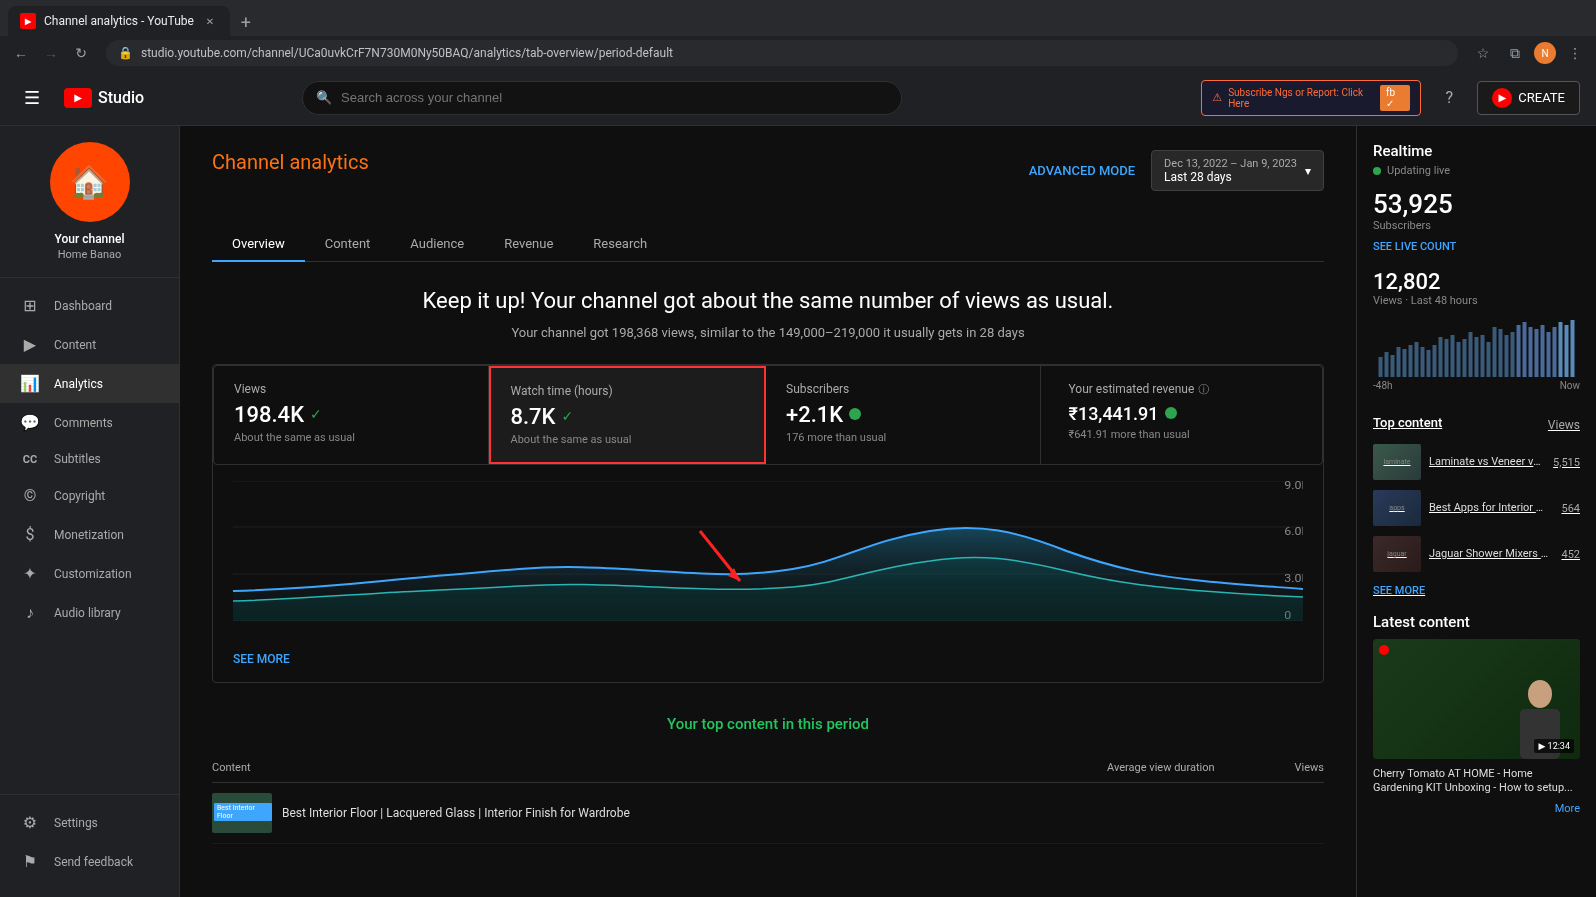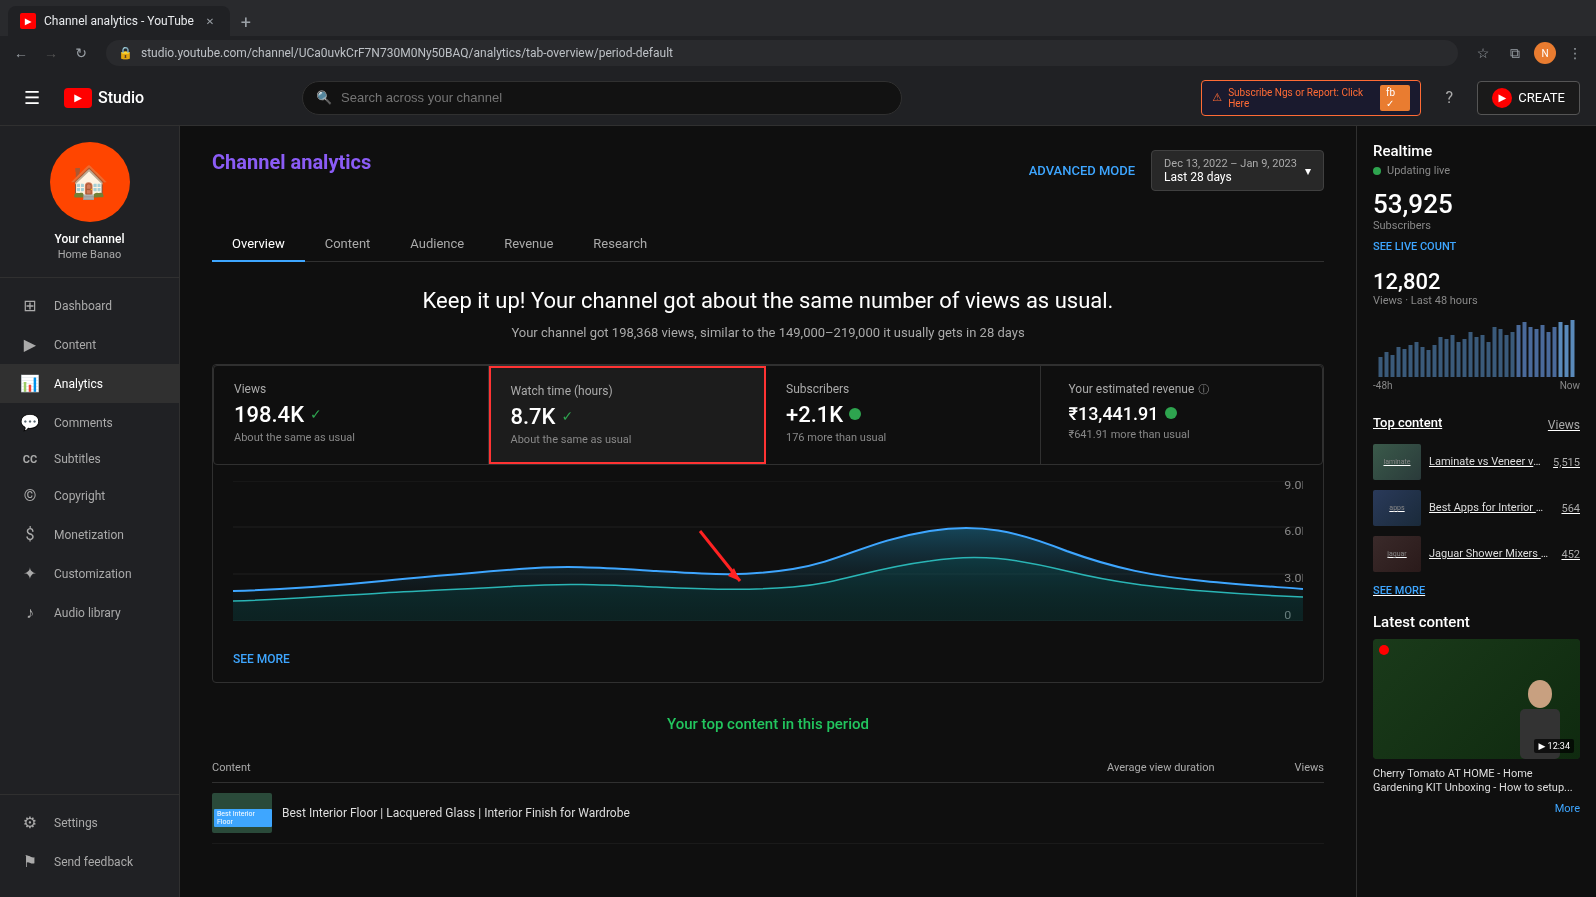--- a/index.html
+++ b/index.html
@@ -48,21 +48,21 @@
     .channel-handle { font-size: 11px; color: #aaa; text-align: center; }
     .nav-item { display: flex; align-items: center; gap: 14px; padding: 10px 20px; cursor: pointer; color: #aaa; font-size: 12px; border-radius: 0; transition: background 0.2s; }
     .nav-item.active { color: #fff; background: #303030; }
     .nav-item.active .nav-item-icon { color: #ff4500; }
     .nav-item-icon { font-size: 16px; width: 20px; text-align: center; }
     .sidebar-bottom { margin-top: auto; border-top: 1px solid #303030; padding-top: 8px; }
 
     
     .main-content { flex: 1; overflow-y: auto; background: #0f0f0f; }
     .analytics-container { padding: 24px 32px; }
-    .page-title { font-size: 20px; font-weight: 700; color: #8b5cf6; margin-bottom: 32px; }
+    .page-title { font-size: 20px; font-weight: 400; color: #f97316; margin-bottom: 32px; }
     .tabs { display: flex; gap: 0; border-bottom: 1px solid #303030; margin-bottom: 24px; }
     .tab-item { padding: 10px 20px; color: #aaa; font-size: 13px; cursor: pointer; position: relative; }
     .tab-item.active { color: #fff; }
     .tab-item.active::after { content: ''; position: absolute; bottom: -1px; left: 0; right: 0; height: 2px; background: #3ea6ff; }
     .date-selector { display: flex; align-items: center; gap: 8px; background: #282828; border: 1px solid #404040; border-radius: 4px; padding: 6px 12px; cursor: pointer; font-size: 12px; color: #fff; }
     .top-row { display: flex; justify-content: space-between; align-items: flex-start; margin-bottom: 20px; }
     .advanced-mode { color: #3ea6ff; font-size: 13px; cursor: pointer; font-weight: 500; }
 
     
     .headline { font-size: 22px; font-weight: 400; text-align: center; color: #fff; margin-bottom: 8px; line-height: 1.4; }
@@ -366,21 +366,21 @@
               <span>Content</span>
               <div style="display:flex;gap:80px;">
                 <span>Average view duration</span>
                 <span>Views</span>
               </div>
             </div>
             <div class="table-row-item">
               <div style="display:flex;align-items:center;gap:10px;flex:1;min-width:0;">
                 <div class="table-content-thumb" style="background:#2a4a3a;display:flex;align-items:center;justify-content:center;font-size:8px;color:#aaa;position:relative;">
                   <span style="font-size:8px;color:#888;">▶</span>
-                  <div style="position:absolute;top:16px;left:2px;background:#3ea6ff;color:white;font-size:7px;padding:1px 3px;border-radius:1px;">Best Interior Floor</div>
+                  <div style="position:absolute;top:10px;left:2px;background:#3ea6ff;color:white;font-size:7px;padding:1px 3px;border-radius:1px;">Best Interior Floor</div>
                 </div>
                 <span class="table-content-title">Best Interior Floor | Lacquered Glass | Interior Finish for Wardrobe</span>
               </div>
             </div>
           </div>
         </div>
       </div>
     </div>
 
     <div class="right-panel">

